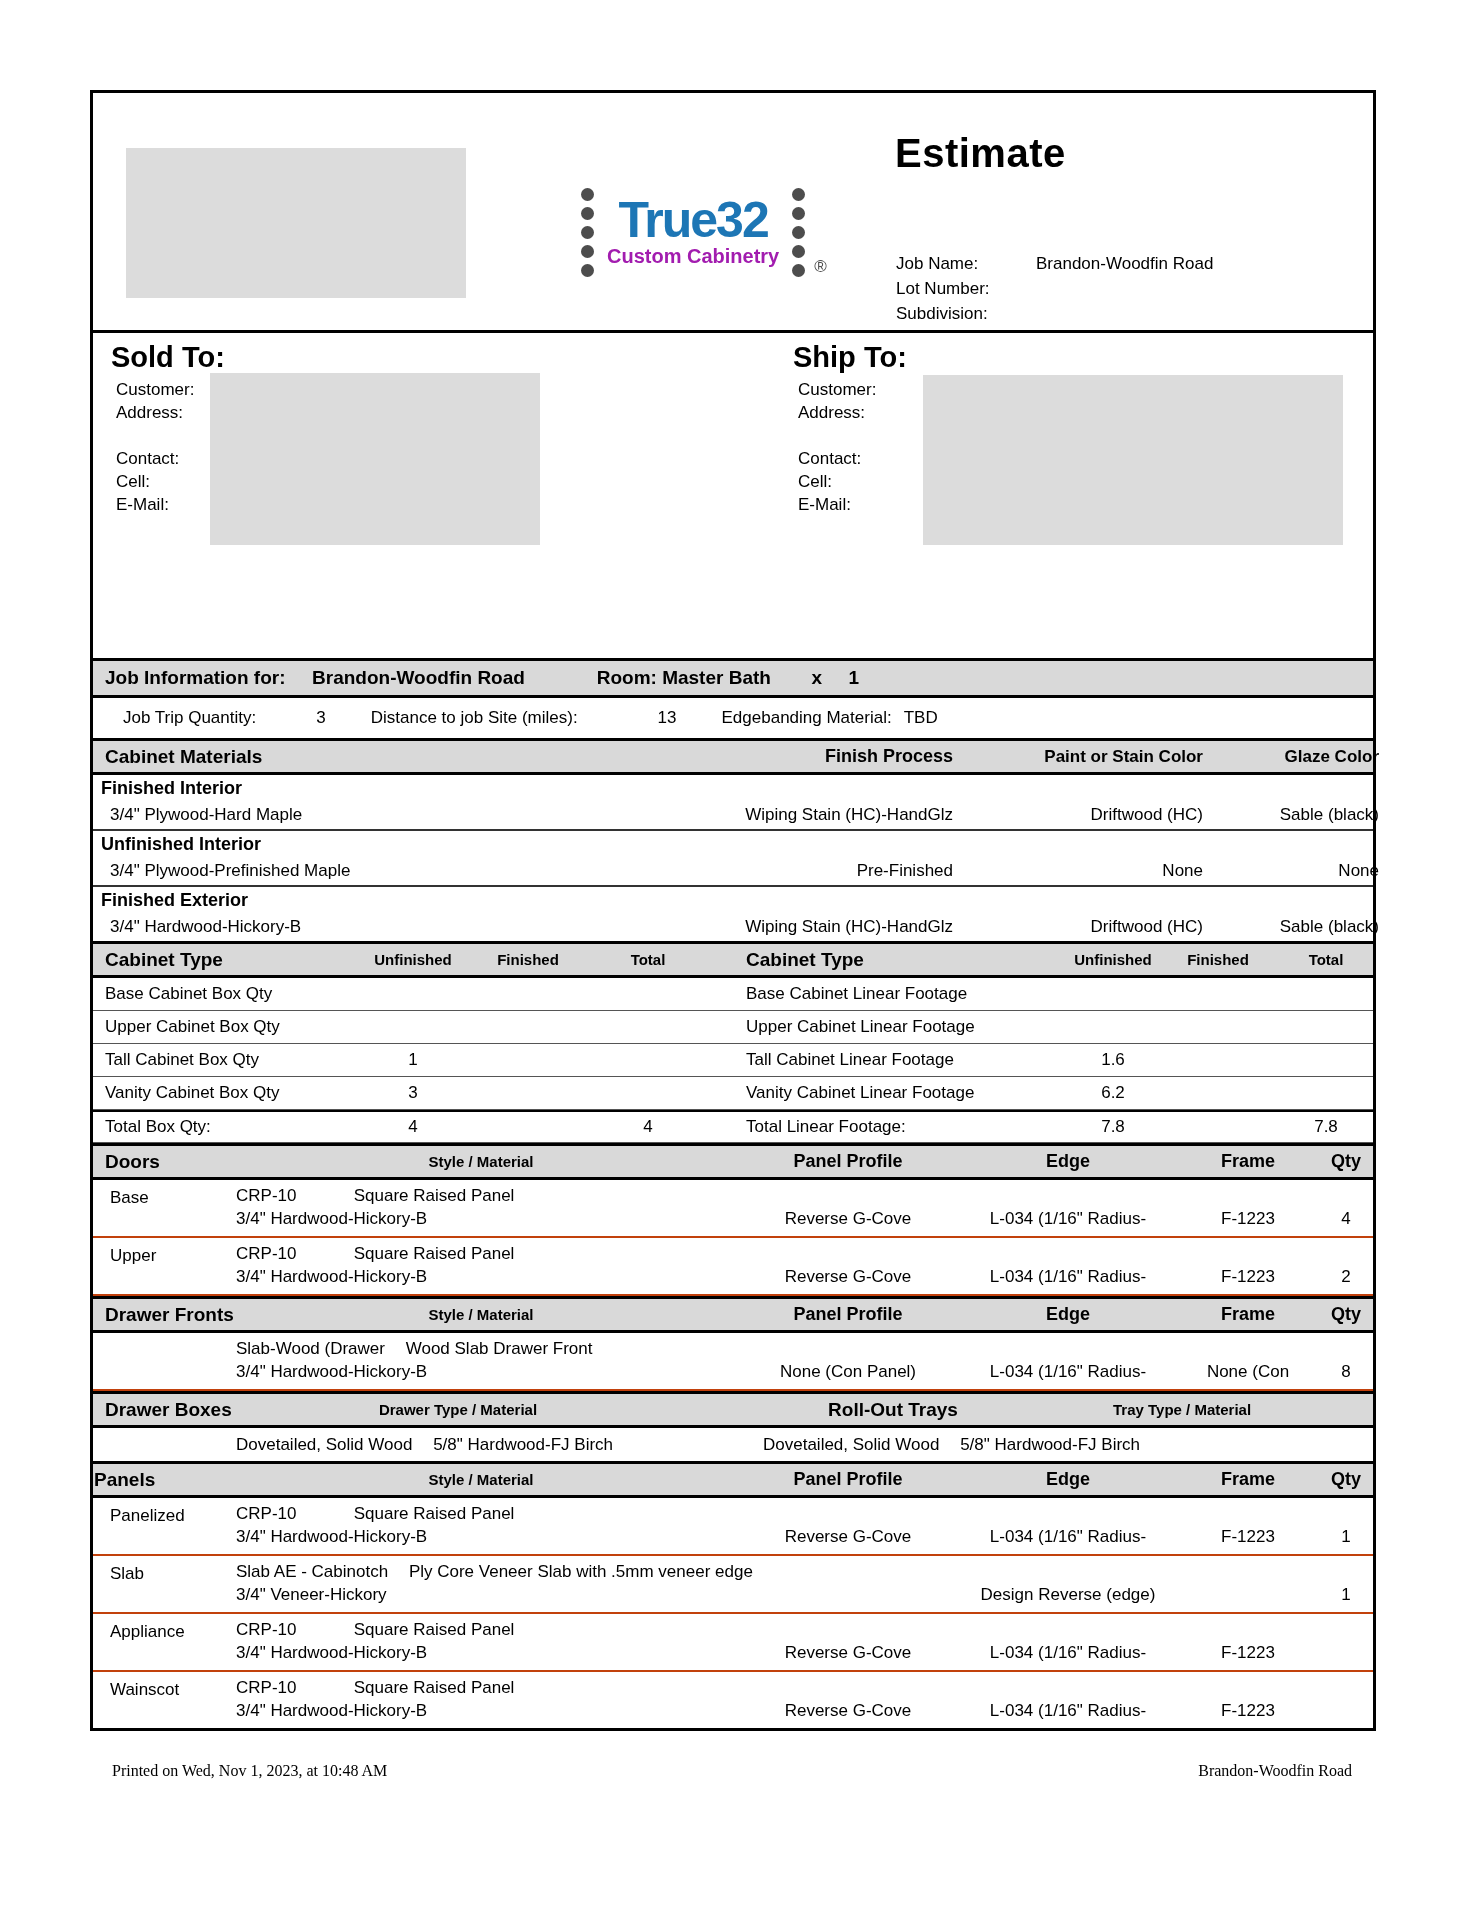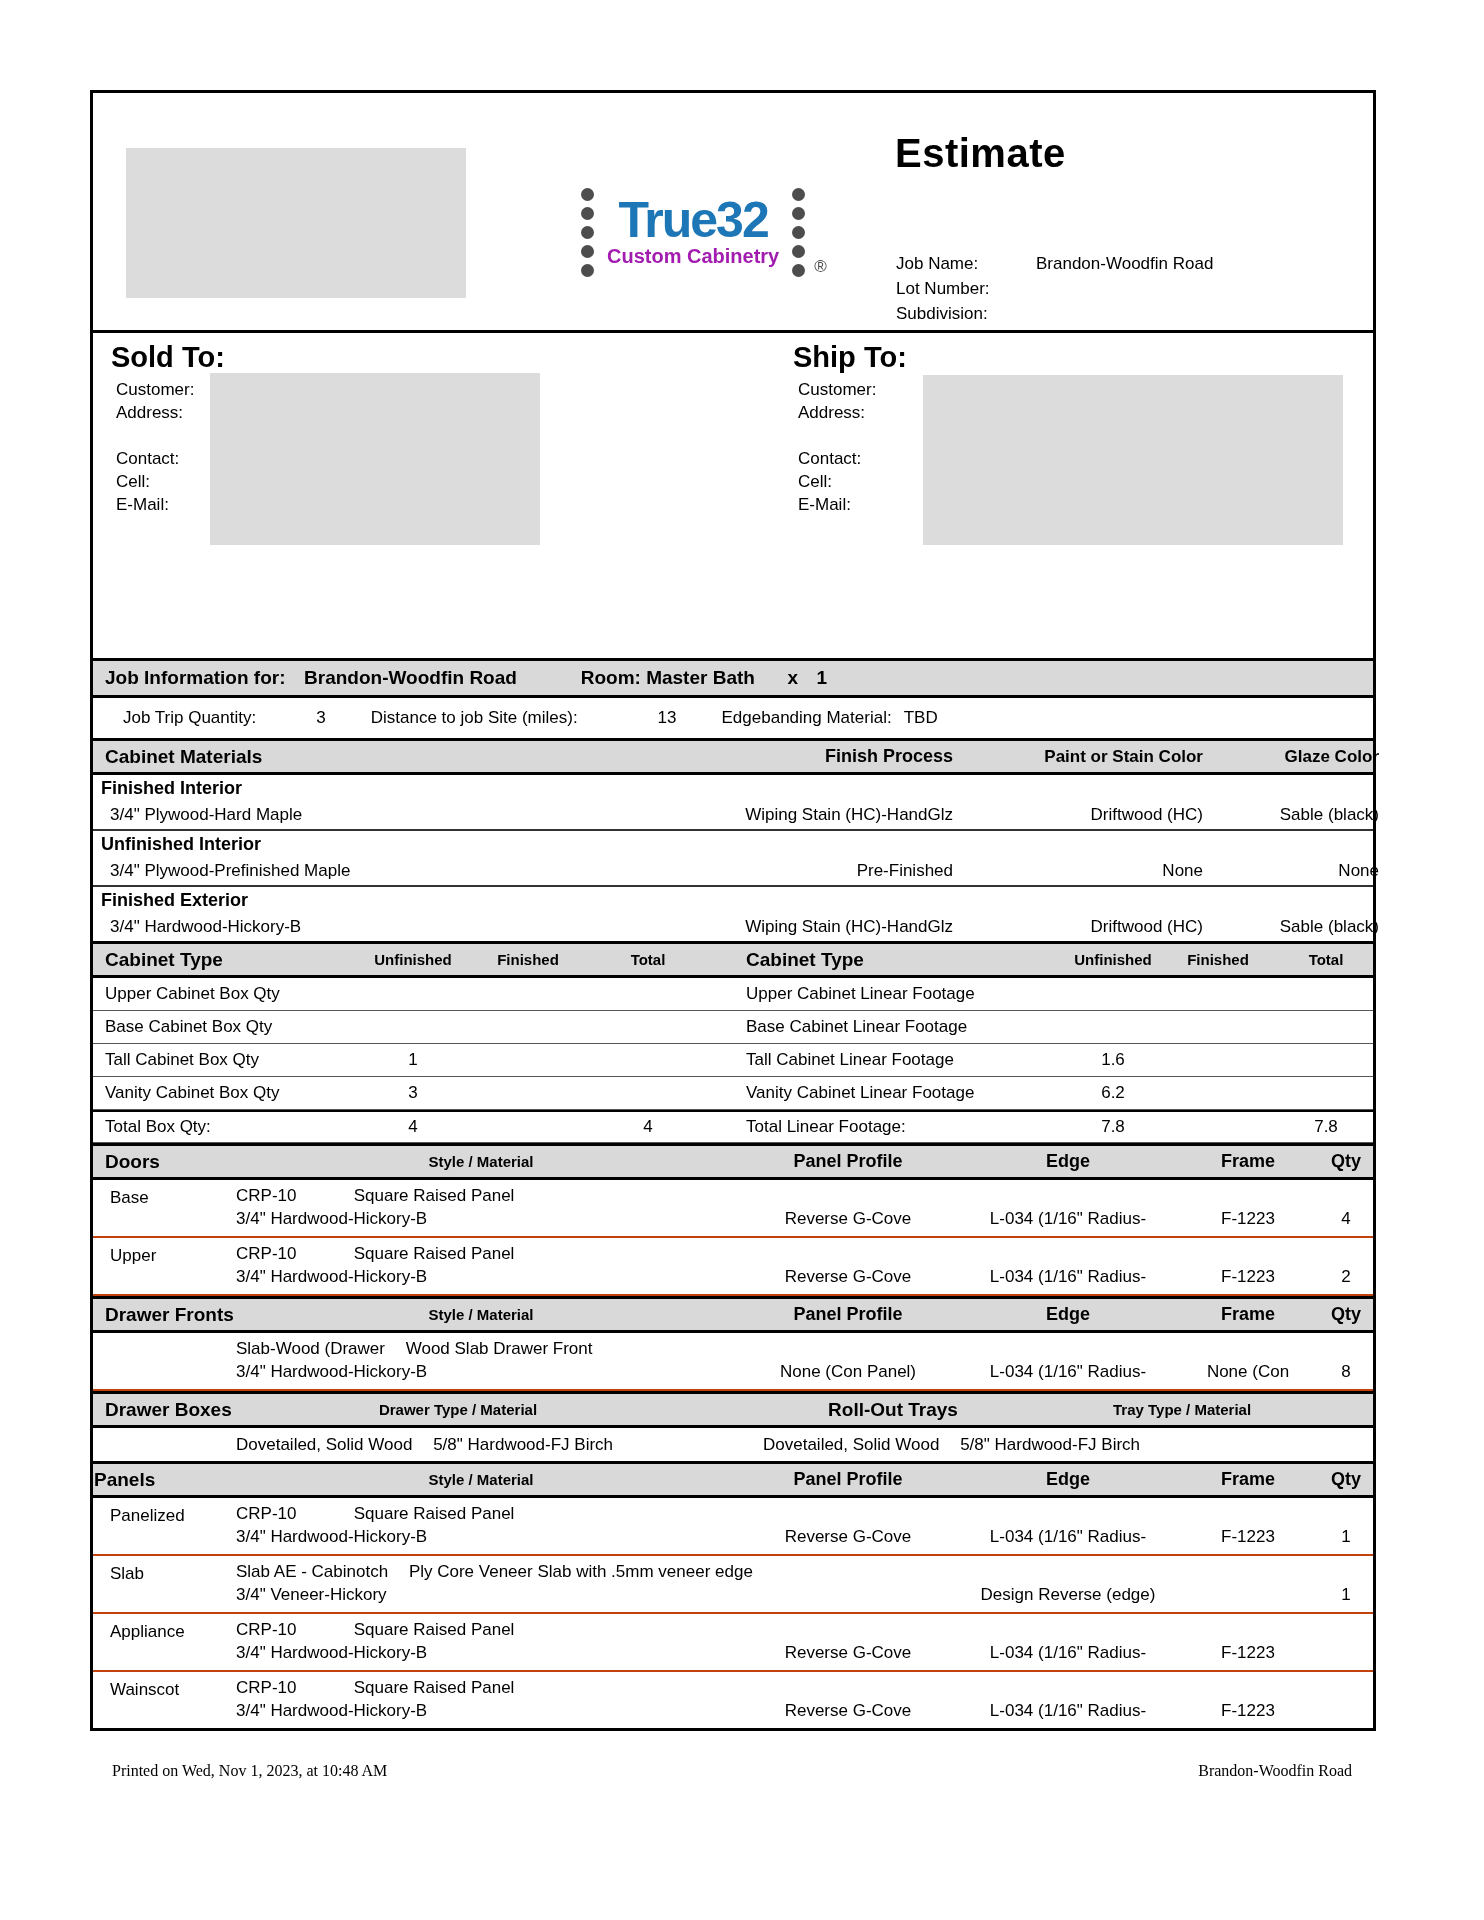--- a/index.html
+++ b/index.html
@@ -32,21 +32,21 @@
   .party-gap { height:23px; }
   .redact { position:absolute; background:#dcdcdc; }
 
   
   .bar { background:#d9d9d9; border-top:3px solid #000; border-bottom:3px solid #000;
          height:40px; display:flex; align-items:center; }
   .bar-title { font-size:19px; font-weight:bold; padding-left:12px; white-space:nowrap; }
   .subhead { font-size:15px; font-weight:bold; text-align:center; }
 
   
-  .jobinfo-bar { gap:8px;align-items:center; }
+  .jobinfo-bar { gap:16px;align-items:center; }
   .jobinfo-bar span { white-space:pre; }
   .triprow { height:40px; display:flex; align-items:center; font-size:17px; }
   .triprow span { white-space:nowrap; }
 
   
   .mats-grid { display:grid; grid-template-columns:430px 430px 250px 176px; align-items:center; width:100%; }
   .mats-grid > :first-child { text-align:left; padding-left:12px; }
   .mats-grid > * { text-align:right; }
   .matgroup { border-bottom:2px solid #333; }
   .matgroup-label { font-size:18px; font-weight:bold; padding:3px 0 1px 8px; }
@@ -226,35 +226,35 @@
       <span>Finished</span>
       <span>Total</span>
       <span>Cabinet Type</span>
       <span>Unfinished</span>
       <span>Finished</span>
       <span>Total</span>
     </div>
   </div>
 
   <div class="type-grid type-row">
+    <span>Base Cabinet Box Qty</span>
+    <span></span>
+    <span></span>
+    <span></span>
+    <span>Base Cabinet Linear Footage</span>
+    <span></span>
+    <span></span>
+    <span></span>
+  </div>
+  <div class="type-grid type-row">
     <span>Upper Cabinet Box Qty</span>
     <span></span>
     <span></span>
     <span></span>
     <span>Upper Cabinet Linear Footage</span>
-    <span></span>
-    <span></span>
-    <span></span>
-  </div>
-  <div class="type-grid type-row">
-    <span>Base Cabinet Box Qty</span>
-    <span></span>
-    <span></span>
-    <span></span>
-    <span>Base Cabinet Linear Footage</span>
     <span></span>
     <span></span>
     <span></span>
   </div>
   <div class="type-grid type-row">
     <span>Tall Cabinet Box Qty</span>
     <span>1</span>
     <span></span>
     <span></span>
     <span>Tall Cabinet Linear Footage</span>

